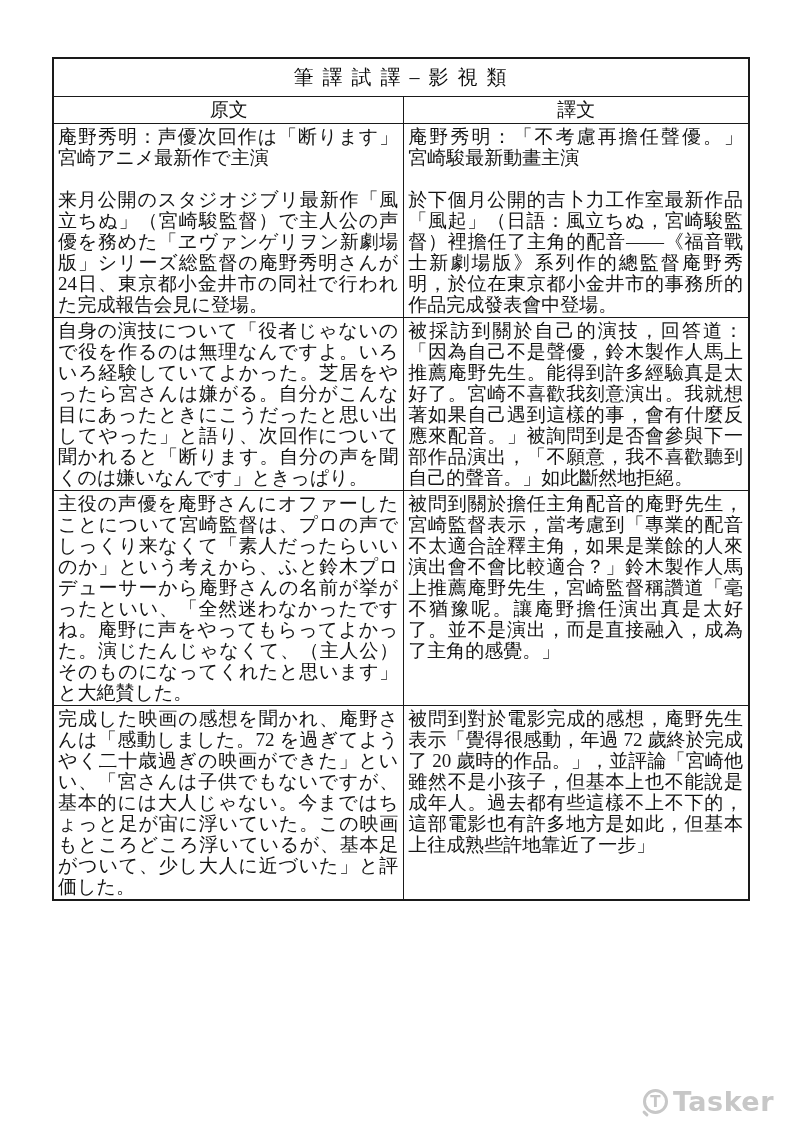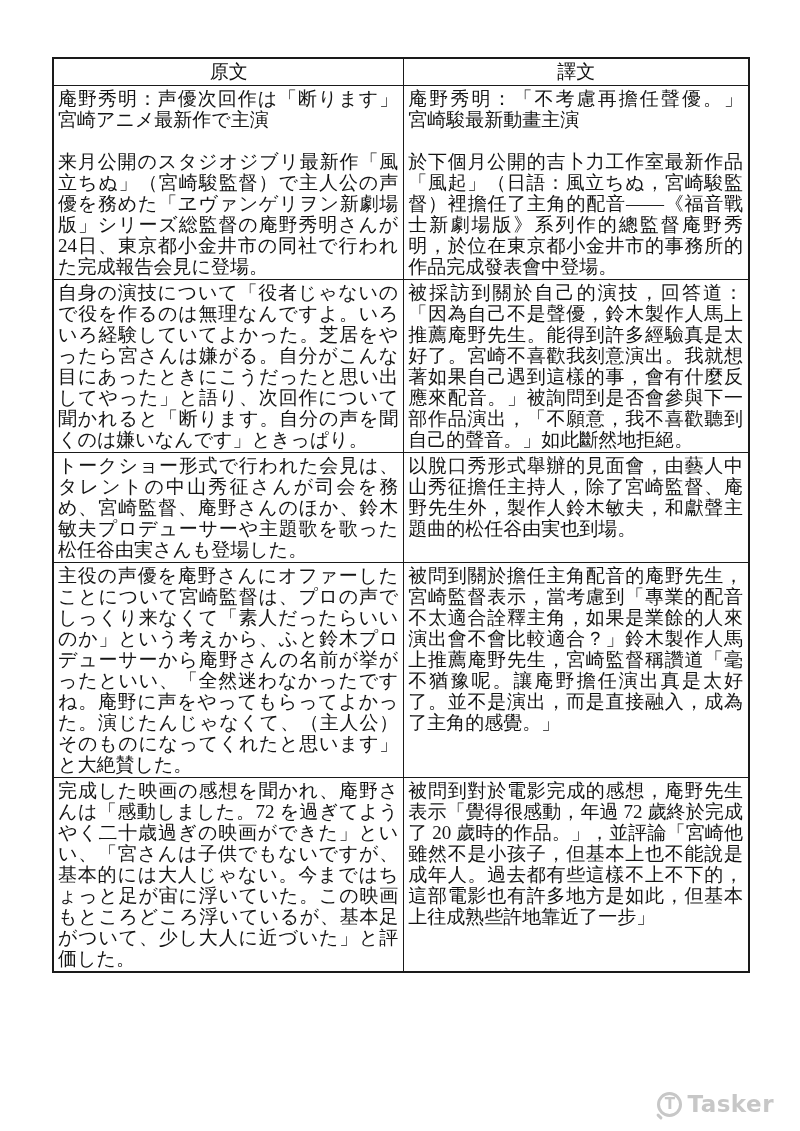--- a/index.html
+++ b/index.html
@@ -86,54 +86,53 @@
     position: absolute;
     left: -4px;
     bottom: -4px;
     width: 7px;
     height: 3px;
     background: #c7c7c7;
     border-radius: 2px;
     transform: rotate(45deg);
   }
   .wm-text {
-    font-size: 23px;
+    font-size: 27px;
     font-weight: bold;
     letter-spacing: 0.5px;
     text-align: center;
   }
 </style>
 </head>
 <body>
 
 <table class="doc-table">
   <colgroup>
     <col class="col-src">
     <col class="col-tgt">
   </colgroup>
   <tbody>
+    <tr>
+      <td colspan="2" class="title-cell">筆 譯 試 譯 – 影 視 類</td>
+    </tr>
     <tr class="header-row">
       <td>原文</td>
       <td>譯文</td>
     </tr>
     <tr class="r1">
       <td class="body-cell">庵野秀明：声優次回作は「断ります」　宮崎アニメ最新作で主演
 
 来月公開のスタジオジブリ最新作「風立ちぬ」（宮崎駿監督）で主人公の声優を務めた「ヱヴァンゲリヲン新劇場版」シリーズ総監督の庵野秀明さんが 24日、東京都小金井市の同社で行われた完成報告会見に登場。</td>
       <td class="body-cell">庵野秀明：「不考慮再擔任聲優。」　宮崎駿最新動畫主演
 
 於下個月公開的吉卜力工作室最新作品「風起」（日語：風立ちぬ，宮崎駿監督）裡擔任了主角的配音——《福音戰士新劇場版》系列作的總監督庵野秀明，於位在東京都小金井市的事務所的作品完成發表會中登場。</td>
     </tr>
     <tr class="r2">
       <td class="body-cell">自身の演技について「役者じゃないので役を作るのは無理なんですよ。いろいろ経験していてよかった。芝居をやったら宮さんは嫌がる。自分がこんな目にあったときにこうだったと思い出してやった」と語り、次回作について聞かれると「断ります。自分の声を聞くのは嫌いなんです」ときっぱり。</td>
       <td class="body-cell">被採訪到關於自己的演技，回答道：「因為自己不是聲優，鈴木製作人馬上推薦庵野先生。能得到許多經驗真是太好了。宮崎不喜歡我刻意演出。我就想著如果自己遇到這樣的事，會有什麼反應來配音。」被詢問到是否會參與下一部作品演出，「不願意，我不喜歡聽到自己的聲音。」如此斷然地拒絕。</td>
-    </tr>
-    <tr class="r3">
-      <td class="body-cell">トークショー形式で行われた会見は、タレントの中山秀征さんが司会を務め、宮崎監督、庵野さんのほか、鈴木敏夫プロデューサーや主題歌を歌った松任谷由実さんも登場した。</td>
-      <td class="body-cell">以脫口秀形式舉辦的見面會，由藝人中山秀征擔任主持人，除了宮崎監督、庵野先生外，製作人鈴木敏夫，和獻聲主題曲的松任谷由実也到場。</td>
     </tr>
     <tr class="r4">
       <td class="body-cell">主役の声優を庵野さんにオファーしたことについて宮崎監督は、プロの声でしっくり来なくて「素人だったらいいのか」という考えから、ふと鈴木プロデューサーから庵野さんの名前が挙がったといい、「全然迷わなかったですね。庵野に声をやってもらってよかった。演じたんじゃなくて、（主人公）そのものになってくれたと思います」と大絶賛した。</td>
       <td class="body-cell">被問到關於擔任主角配音的庵野先生，宮崎監督表示，當考慮到「專業的配音不太適合詮釋主角，如果是業餘的人來演出會不會比較適合？」鈴木製作人馬上推薦庵野先生，宮崎監督稱讚道「毫不猶豫呢。讓庵野擔任演出真是太好了。並不是演出，而是直接融入，成為了主角的感覺。」</td>
     </tr>
     <tr class="r6">
       <td class="body-cell">完成した映画の感想を聞かれ、庵野さんは「感動しました。72 を過ぎてようやく二十歳過ぎの映画ができた」といい、「宮さんは子供でもないですが、基本的には大人じゃない。今まではちょっと足が宙に浮いていた。この映画もところどころ浮いているが、基本足がついて、少し大人に近づいた」と評価した。</td>
       <td class="body-cell">被問到對於電影完成的感想，庵野先生表示「覺得很感動，年過 72 歲終於完成了 20 歲時的作品。」，並評論「宮崎他雖然不是小孩子，但基本上也不能說是成年人。過去都有些這樣不上不下的，這部電影也有許多地方是如此，但基本上往成熟些許地靠近了一步」</td>
     </tr>
   </tbody>

